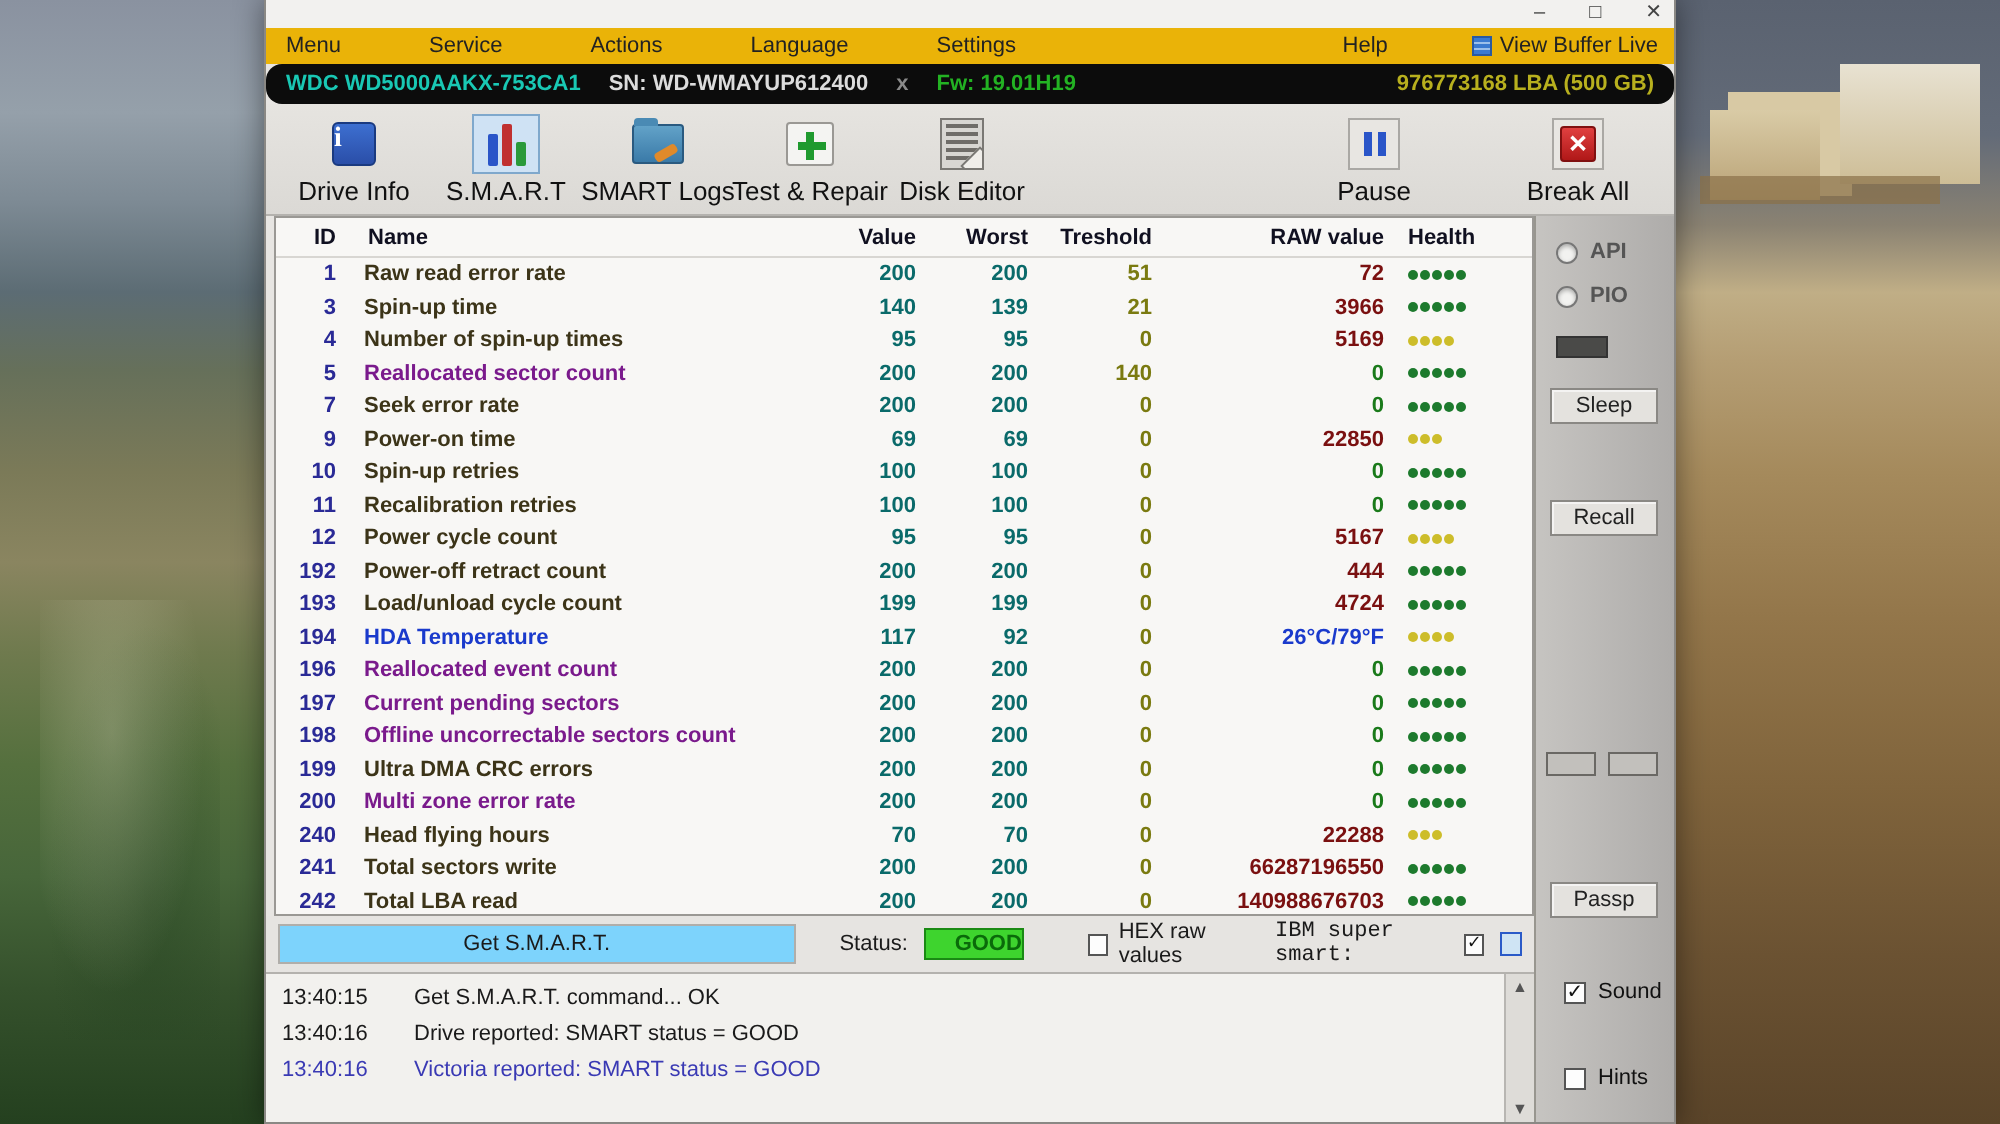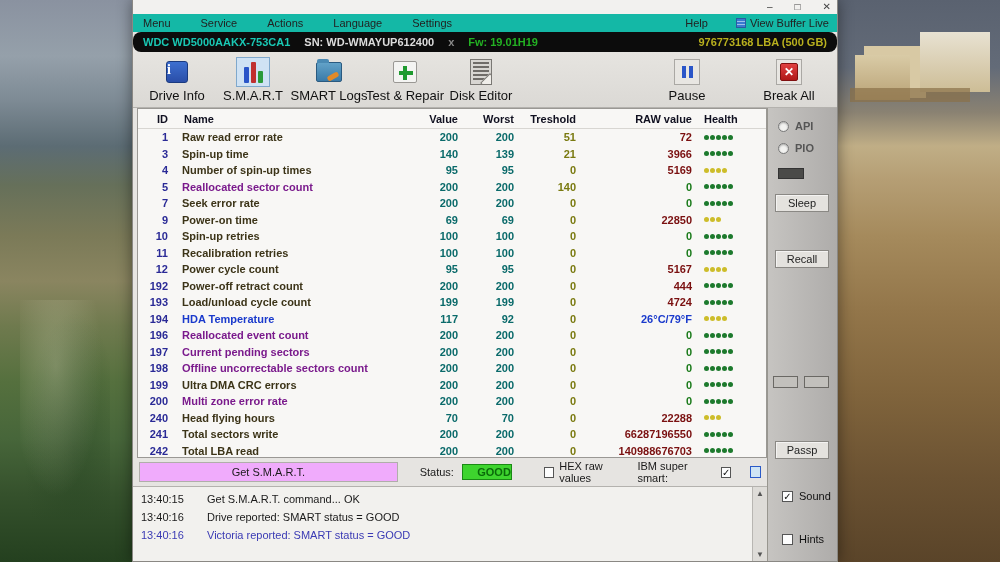--- a/index.html
+++ b/index.html
@@ -19,21 +19,21 @@
   .b3 { right:30px; top:88px; width:120px; height:14px; background:#8a7048; opacity:.7; }
 
   
   .win { position:absolute; left:132px; top:0; width:706px; height:562px;
     background:#e7e5e2; border:1px solid #8a8884; border-top:none; display:flex; flex-direction:column;
     box-shadow:0 0 14px rgba(0,0,0,.45); font-size:11px; color:#1a1a1a; }
 
   .titlebar { height:14px; background:#f2f1ef; display:flex; justify-content:flex-end; align-items:center; padding-right:6px; gap:22px; }
   .wctl { font-size:10px; color:#444; line-height:10px; cursor:default; }
 
-  .menubar { height:18px; display:flex; align-items:center; background:#14b8a6; padding:0 8px; gap:26px; font-size:11px; color:#222; }
+  .menubar { height:18px; display:flex; align-items:center; background:#eab308; padding:0 8px; gap:40px; font-size:11px; color:#222; }
   .menu-item { padding:0 2px; }
   .menu-help { margin-left:auto; }
   .vbl { display:flex; align-items:center; gap:4px; }
   .vbl-icon { width:10px; height:10px; background:repeating-linear-gradient(180deg,#3a7ad0 0 2px,#9cc0ea 2px 3px); border:1px solid #2a5aa0; }
 
   .driveband { height:20px; background:#0c0c0c; display:flex; align-items:center; padding:0 10px; gap:14px; font-size:11px; font-weight:bold;border-radius:8px; }
   .d-model { color:#19c8b4; }
   .d-sn { color:#dcdcdc; }
   .d-x { color:#8a8a8a; }
   .d-fw { color:#23b223; }
@@ -78,26 +78,26 @@
   .c-thr { width:62px; text-align:right; color:#7a7a10; }
   .c-raw { width:116px; text-align:right; }
   .c-raw.num { color:#7a1010; } .c-raw.zero { color:#1a7a1a; } .c-raw.temp { color:#1a3acc; }
   .c-health { width:74px; padding-left:12px; display:flex; align-items:center; gap:1px; }
   .thead .c-id,.thead .c-name,.thead .c-val,.thead .c-worst,.thead .c-thr,.thead .c-raw,.thead .c-health { color:#101020; }
   .thead .c-name { padding-left:12px; }
   .dot { width:5px; height:5px; border-radius:50%; display:inline-block; }
   .dot.green { background:#1d7a2d; } .dot.yellow { background:#cdbd2a; }
 
   .statusrow { height:28px; display:flex; align-items:center; padding:0 6px; gap:8px; background:#e6e4e1; }
-  .getsmart { width:286px; height:20px; background:#f0abfc; border:1px solid #b0aeaa; display:flex; align-items:center; justify-content:center; font-size:11px; }
+  .getsmart { width:286px; height:20px; background:#7dd3fc; border:1px solid #b0aeaa; display:flex; align-items:center; justify-content:center; font-size:11px; }
   .st-label { margin-left:14px; }
   .good-badge { width:54px; height:16px; background:#3ed42e; border:1px solid #1a8a14; color:#0a6a0a; font-weight:bold; font-size:11px; text-align:center; line-height:14px;padding-left:14px; }
   .chk { width:11px; height:11px; background:#fdfdfd; border:1px solid #555; font-size:10px; line-height:10px; text-align:center; color:#111; }
   .hexwrap { margin-left:24px; display:flex; align-items:center; gap:5px; }
-  .ibmwrap { margin-left:auto; display:flex; align-items:center; gap:11px; }
+  .ibmwrap { margin-left:auto; display:flex; align-items:center; gap:0;font-family:Liberation Mono, monospace; }
   .bluebox { width:12px; height:12px; background:#cfe4f4; border:1px solid #2a5ac8; margin-left:8px; }
 
   .logarea { flex:1; background:#f2f1ee; border-top:1px solid #b4b2ae; display:flex; }
   .loglines { flex:1; padding:6px 0 0 8px; display:flex; flex-direction:column; gap:6px; font-size:11px; }
   .logline { display:flex; gap:14px; color:#1a1a1a; }
   .logline .t { width:52px; }
   .logline.hl .m, .logline.hl .t2 { color:#3a3ab4; }
   .logscroll { width:15px; background:#dedcd8; border-left:1px solid #b8b6b2; display:flex; flex-direction:column; justify-content:space-between; align-items:center; padding:2px 0; font-size:8px; color:#555; }
 
   .rpanel { flex:1; background:linear-gradient(90deg,#c6c4c1,#aeacaa); border-left:1px solid #98968f; position:relative; font-size:11px; }

